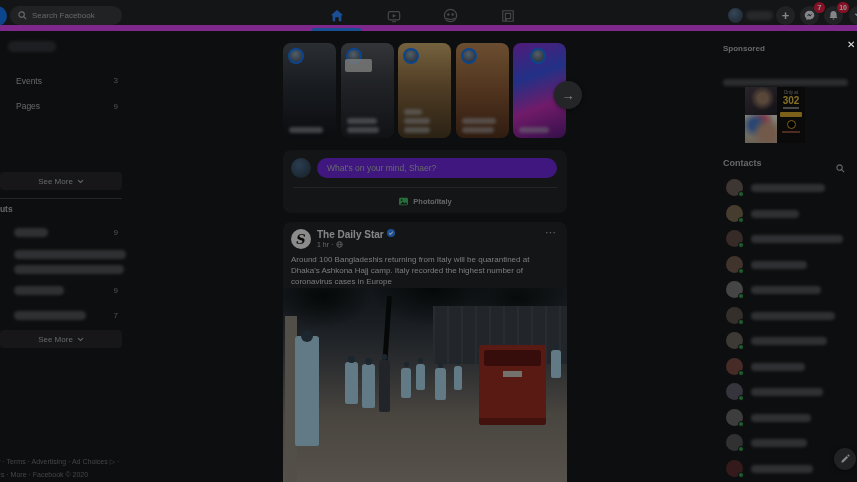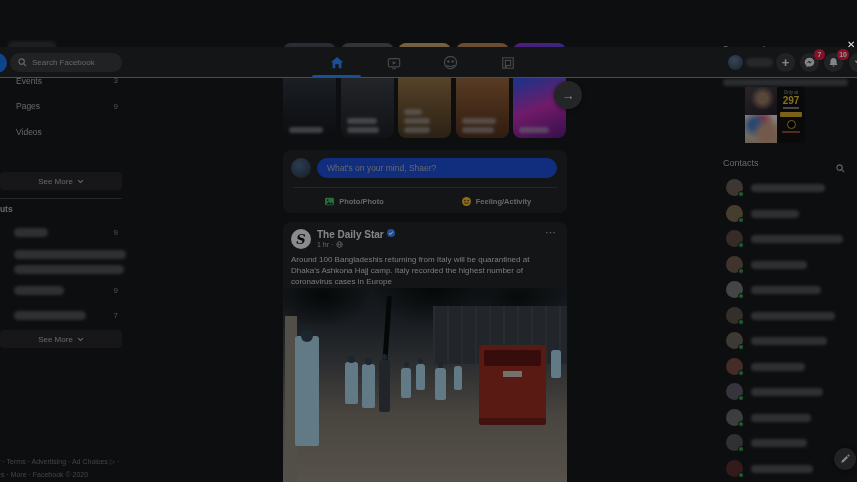--- a/index.html
+++ b/index.html
@@ -1,21 +1,21 @@
 <!DOCTYPE html>
 <html><head>
 <meta charset="utf-8">
 <style>
   * { margin:0; padding:0; box-sizing:border-box; }
   html,body { background:#000; }
   body { font-family:"Liberation Sans", sans-serif; }
   #app { position:relative; width:857px; height:482px; background:#18191a; overflow:hidden; }
 
   
-  .topbar { position:absolute; left:0; top:0; width:857px; height:31px; background:#242526; border-bottom:1px solid #d946ef; z-index:10;margin-top:47px; }
+  .topbar { position:absolute; left:0; top:0; width:857px; height:31px; background:#242526; border-bottom:6px solid #d946ef; z-index:10; }
   .fb-logo { position:absolute; left:-13px; top:6px; width:20px; height:20px; border-radius:50%; background:#1877f2; }
   .search-pill { position:absolute; left:10px; top:6px; width:112px; height:19px; border-radius:10px; background:#3a3b3c; display:flex; align-items:center; gap:5px; padding:0 8px; cursor:pointer; }
   .search-pill span { color:#b0b3b8; font-size:8px; white-space:nowrap; }
   .navtabs { position:absolute; left:308px; top:0; height:31px; display:flex; }
   .navtab { position:relative; width:57px; height:31px; display:flex; align-items:center; justify-content:center; cursor:pointer; }
   .navtab svg { display:block; }
   .nav-underline { position:absolute; left:4px; right:4px; bottom:0; height:3px; border-radius:2px 2px 0 0; background:#2d88ff; }
   .tb-right { position:absolute; right:0; top:0; height:31px; }
   .tb-avatar { position:absolute; left:-129px; top:8px; width:15px; height:15px; border-radius:50%; background:radial-gradient(circle at 40% 35%, #5d7a96, #2c3a48); filter:blur(.6px); }
   .tb-name { position:absolute; left:-111px; top:11px; width:27px; height:9px; border-radius:5px; background:#686c70; opacity:.45; filter:blur(1.5px); }
@@ -50,21 +50,21 @@
   .story { position:relative; width:53px; height:95px; border-radius:8px; overflow:hidden; cursor:pointer; background:#333; }
   .story-av { position:absolute; top:5px; width:16px; height:16px; border-radius:50%; border:2.5px solid #1877f2; background:radial-gradient(circle at 45% 35%, #8fa3b4, #3c4b58); filter:blur(.4px); }
   .story-bars { position:absolute; left:6px; right:6px; bottom:5px; }
   .sbar { display:none; height:6px; border-radius:3px; margin-top:3px; background:#b9bdc1; opacity:.55; filter:blur(1.4px); }
   .sbar.on { display:block; }
   .story-note { display:none; position:absolute; left:4px; top:16px; width:27px; height:13px; border-radius:2px; background:#d9d9d6; opacity:.8; filter:blur(.5px); }
   .stories-arrow { position:absolute; left:554px; top:81px; width:28px; height:28px; border-radius:50%; background:#3e4042; box-shadow:0 1px 4px rgba(0,0,0,.5); display:flex; align-items:center; justify-content:center; color:#e4e6eb; font-size:13px; z-index:5; cursor:pointer; }
 
   .composer { position:absolute; left:0; top:119px; width:284px; height:63px; border-radius:8px; background:#242526; }
   .comp-av { position:absolute; left:8px; top:8px; width:20px; height:20px; border-radius:50%; background:radial-gradient(circle at 40% 35%, #4a6a8a, #26333f); filter:blur(.5px); cursor:pointer; }
-  .comp-input { position:absolute; left:34px; top:8px; width:240px; height:20px; border-radius:10px; border:none; outline:none; background:#1d4ed8; color:#b0b3b8; font-size:8.5px; padding:0 10px; font-family:"Liberation Sans",sans-serif; }
+  .comp-input { position:absolute; left:34px; top:8px; width:240px; height:20px; border-radius:10px; border:none; outline:none; background:#6d28d9; color:#b0b3b8; font-size:8.5px; padding:0 10px; font-family:"Liberation Sans",sans-serif; }
   .comp-input::placeholder { color:#b0b3b8; }
   .comp-divider { position:absolute; left:10px; right:10px; top:37px; height:1px; background:#3e4042; }
   .comp-actions { position:absolute; left:0; right:0; top:40px; height:22px; display:flex; }
   .comp-action { flex:1; display:flex; align-items:center; justify-content:center; gap:4px; cursor:pointer; color:#b0b3b8; font-size:7.5px; font-weight:bold; }
 
   .post { position:absolute; left:0; top:191px; width:284px; height:262px; border-radius:8px 8px 0 0; background:#242526; overflow:hidden; }
   .post-logo { position:absolute; left:8px; top:7px; width:20px; height:20px; border-radius:50%; background:#f0f0ee; color:#111; font-family:"DejaVu Serif",serif; font-style:italic; font-weight:bold; font-size:13px; display:flex; align-items:center; justify-content:center; cursor:pointer; }
   .post-author { position:absolute; left:34px; top:7px; display:flex; gap:3px; color:#e4e6eb; font-size:10px; font-weight:bold; cursor:pointer; }
   .post-meta { position:absolute; left:34px; top:19px; display:flex; align-items:center; gap:3px; color:#b0b3b8; font-size:7px; }
   .post-dots { position:absolute; right:10px; top:4px; color:#b0b3b8; font-size:11px; letter-spacing:1px; cursor:pointer; }
@@ -96,21 +96,21 @@
   .ad-thumb1 { height:28px; background:radial-gradient(circle at 55% 40%, #9a7a62 0 20%, transparent 50%), linear-gradient(150deg,#4a4048,#211e26); }
   .ad-thumb2 { height:28px; background:radial-gradient(circle at 70% 65%, #c59a7e 0 22%, transparent 55%), radial-gradient(circle at 30% 35%, #4a7ac2 0 15%, transparent 45%), radial-gradient(circle at 55% 20%, #d8647a 0 12%, transparent 40%), linear-gradient(180deg,#e8e2d4,#b8aa92); }
   .ad-panel { width:28px; background:#121212; display:flex; flex-direction:column; align-items:center; padding-top:3px; }
   .ad-onlyat { color:#9a9a9a; font-size:4.5px; }
   .ad-price { color:#e3c23c; font-size:10px; font-weight:bold; line-height:1.1; }
   .ad-sub { width:16px; height:2px; background:#7a7a7a; margin-top:1px; }
   .ad-btn { width:22px; height:5px; background:#d4a72c; border-radius:1px; margin-top:3px; cursor:pointer; }
   .ad-logo { width:9px; height:9px; border-radius:50%; border:1.5px solid #d4a72c; background:#000; margin-top:3px; }
   .ad-line { width:18px; height:2px; background:#8a4a3a; margin-top:2px; }
 
-  .contacts-title { position:absolute; left:0; top:127px; color:#b0b3b8; font-size:9px; font-weight:normal; }
+  .contacts-title { position:absolute; left:0; top:127px; color:#b0b3b8; font-size:9px; font-weight:bold; }
   .contacts-search { position:absolute; left:113px; top:128px; cursor:pointer; }
   .contact-list { position:absolute; left:0; top:145px; width:134px; }
   .contact-row { position:relative; height:25.5px; cursor:pointer; }
   .c-av { position:absolute; left:3px; top:3px; width:17px; height:17px; border-radius:50%; filter:blur(.6px); }
   .c-dot { position:absolute; left:15px; top:15px; width:6px; height:6px; border-radius:50%; background:#31a24c; border:1.5px solid #18191a; }
   .c-name { position:absolute; left:28px; top:8px; height:8px; border-radius:4px; background:#8b8f93; opacity:.5; filter:blur(1.6px); }
   .fab { position:absolute; left:834px; top:448px; width:22px; height:22px; border-radius:50%; background:#3a3b3c; box-shadow:0 1px 4px rgba(0,0,0,.5); display:flex; align-items:center; justify-content:center; z-index:5; cursor:pointer; }
 
   
   .dim-overlay { position:absolute; inset:0; background:rgba(0,0,2,0.42); z-index:40; pointer-events:none; }
@@ -196,24 +196,20 @@
           <span class="lbl">Events</span>
           <span class="cnt">3</span>
         </div>
 
 
         <div class="lr-row">
           <span class="lbl">Pages</span>
           <span class="cnt">9</span>
         </div>
 
-        <div class="lr-row">
-          <span class="lbl">Videos</span>
-          <span class="cnt"></span>
-        </div>
       </div>
 
     <div class="see-more sm1">
       <span>See More</span>
       <svg width="7" height="7" viewBox="0 0 10 10">
           <path d="M1.5 3 L5 6.5 L8.5 3" fill="none" stroke="#b0b3b8" stroke-width="1.6"></path>
         </svg>
     </div>
 
     <div class="lr-divider"></div>
@@ -317,30 +313,21 @@
       <div class="comp-av"></div>
       <input class="comp-input" placeholder="What's on your mind, Shaer?" style="">
       <div class="comp-divider"></div>
       <div class="comp-actions">
         <div class="comp-action">
           <svg width="11" height="11" viewBox="0 0 16 16">
               <rect x="1.5" y="2.5" width="13" height="11" rx="2" fill="#45bd62"></rect>
               <circle cx="5.3" cy="6" r="1.2" fill="#242526"></circle>
               <path d="M3 12.5 L7 8.5 L9.5 11 L11.5 9 L14 12.5 Z" fill="#242526"></path>
             </svg>
-          <span>Photo/Photo</span>
-        </div>
-        <div class="comp-action">
-          <svg width="11" height="11" viewBox="0 0 16 16">
-              <circle cx="8" cy="8" r="6.5" fill="#f7b928"></circle>
-              <circle cx="5.7" cy="6.5" r="1" fill="#242526"></circle>
-              <circle cx="10.3" cy="6.5" r="1" fill="#242526"></circle>
-              <path d="M4.8 9.5 Q8 12.3 11.2 9.5" fill="none" stroke="#242526" stroke-width="1.2"></path>
-            </svg>
-          <span>Feeling/Activity</span>
+          <span>Photo/Italy</span>
         </div>
       </div>
     </div>
 
     <article class="post">
       <div class="post-logo">S</div>
       <div class="post-author">
         <span>The Daily Star</span>
         <svg width="8" height="8" viewBox="0 0 10 10">
             <circle cx="5" cy="5" r="5" fill="#2d88ff"></circle>
@@ -388,21 +375,21 @@
     <div class="sponsored">Sponsored</div>
     <div class="ad-title-blur"></div>
 
     <div class="ad">
       <div class="ad-thumbs">
         <div class="ad-thumb1"></div>
         <div class="ad-thumb2"></div>
       </div>
       <div class="ad-panel">
         <span class="ad-onlyat">Only at</span>
-        <span class="ad-price">297</span>
+        <span class="ad-price">302</span>
         <div class="ad-sub"></div>
         <div class="ad-btn"></div>
         <div class="ad-logo"></div>
         <div class="ad-line"></div>
       </div>
     </div>
 
     <div class="contacts-title">Contacts</div>
     <div class="contacts-search">
       <svg width="9" height="9" viewBox="0 0 10 10">

